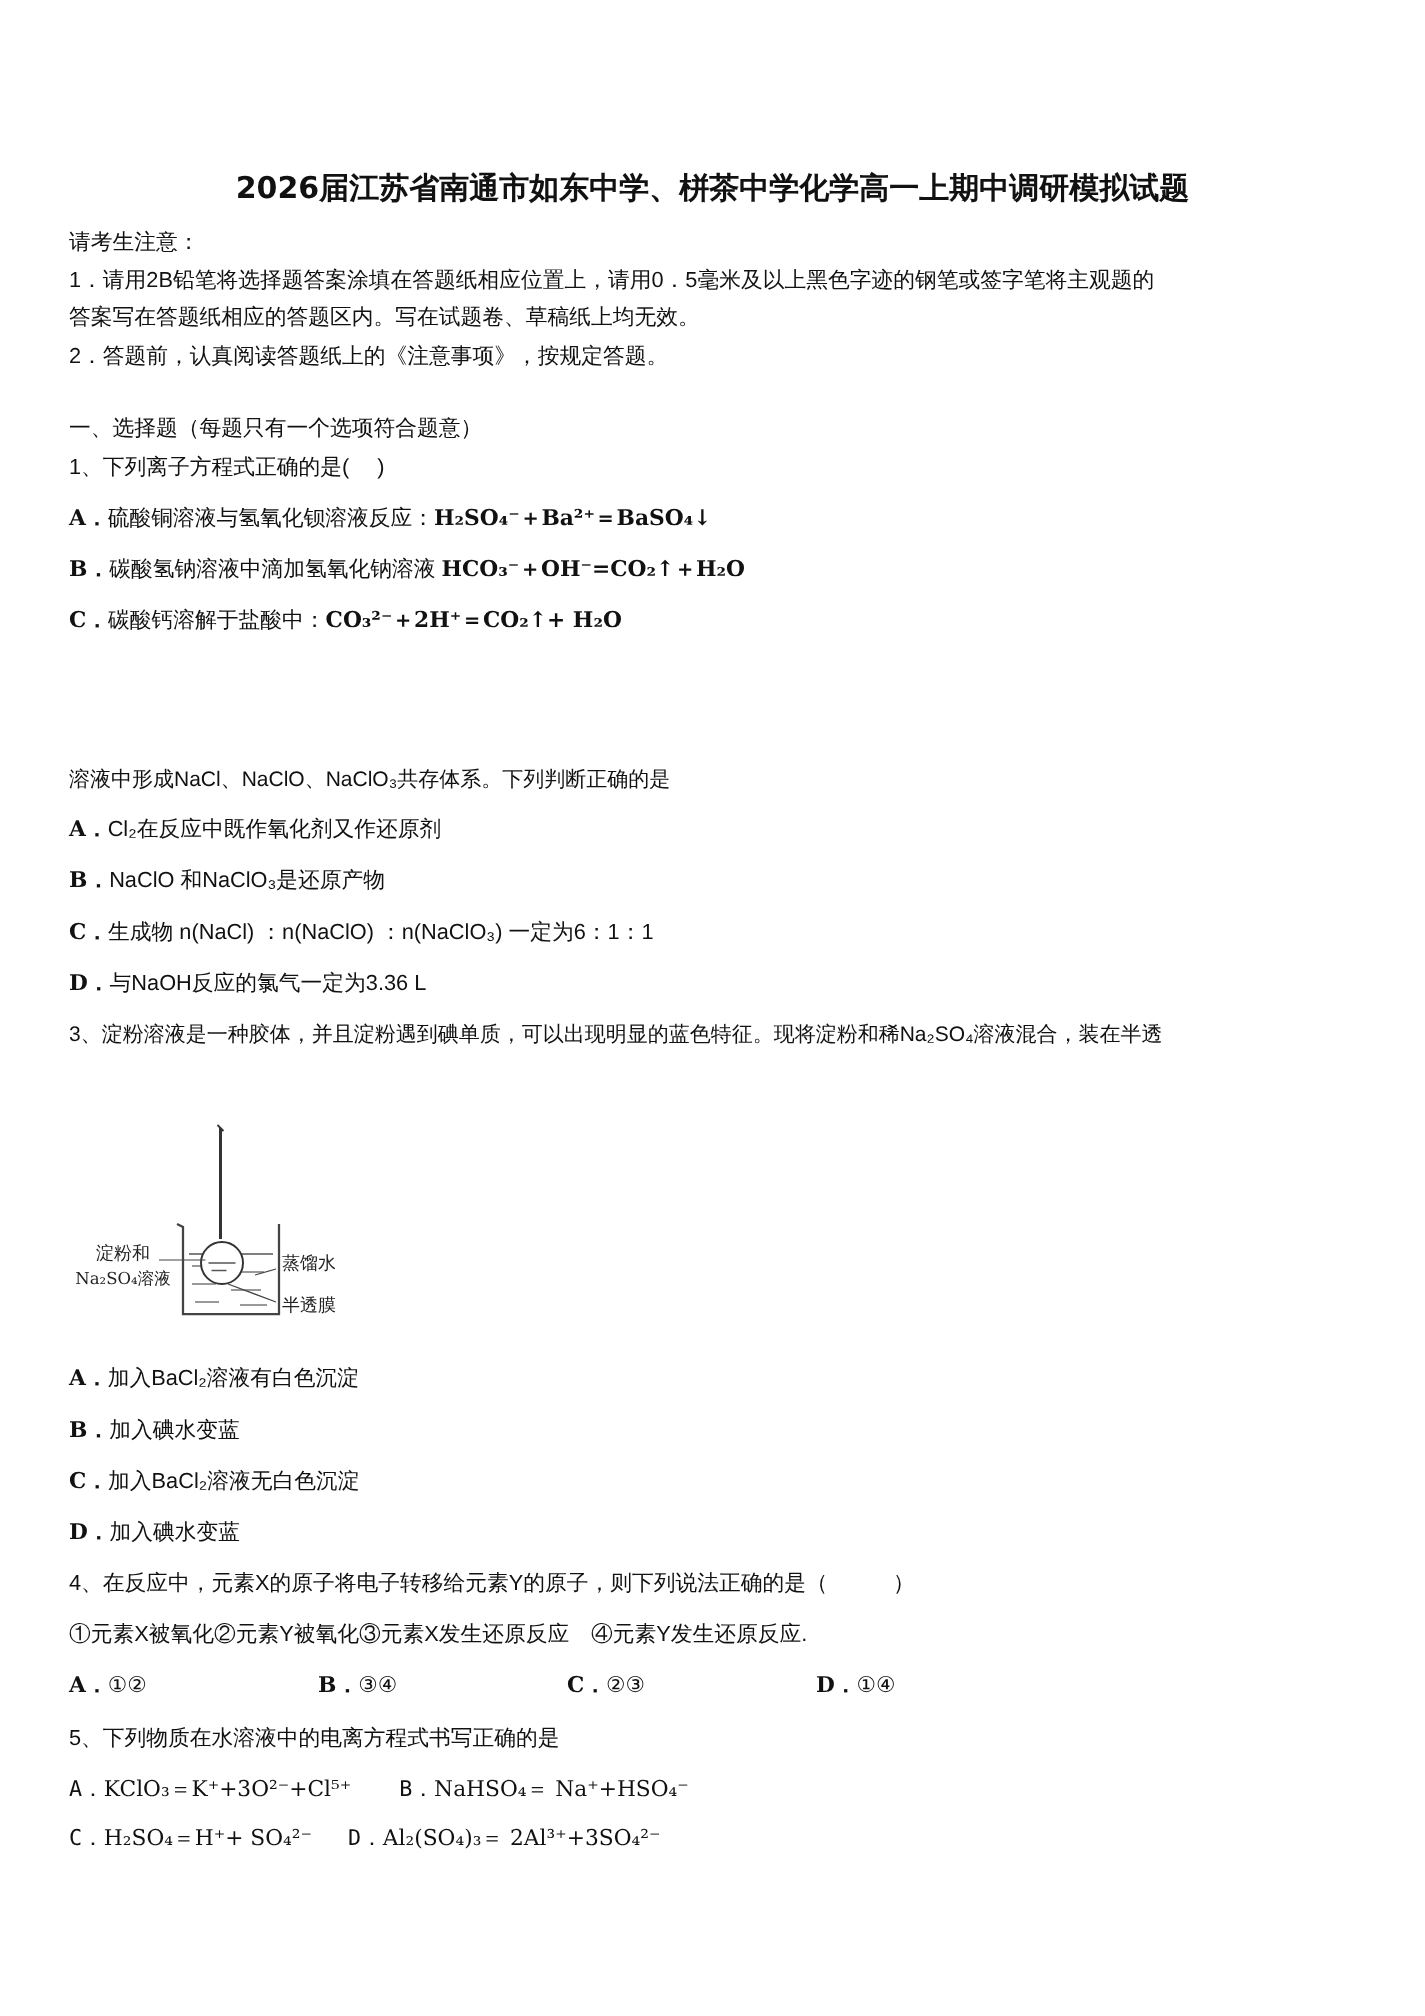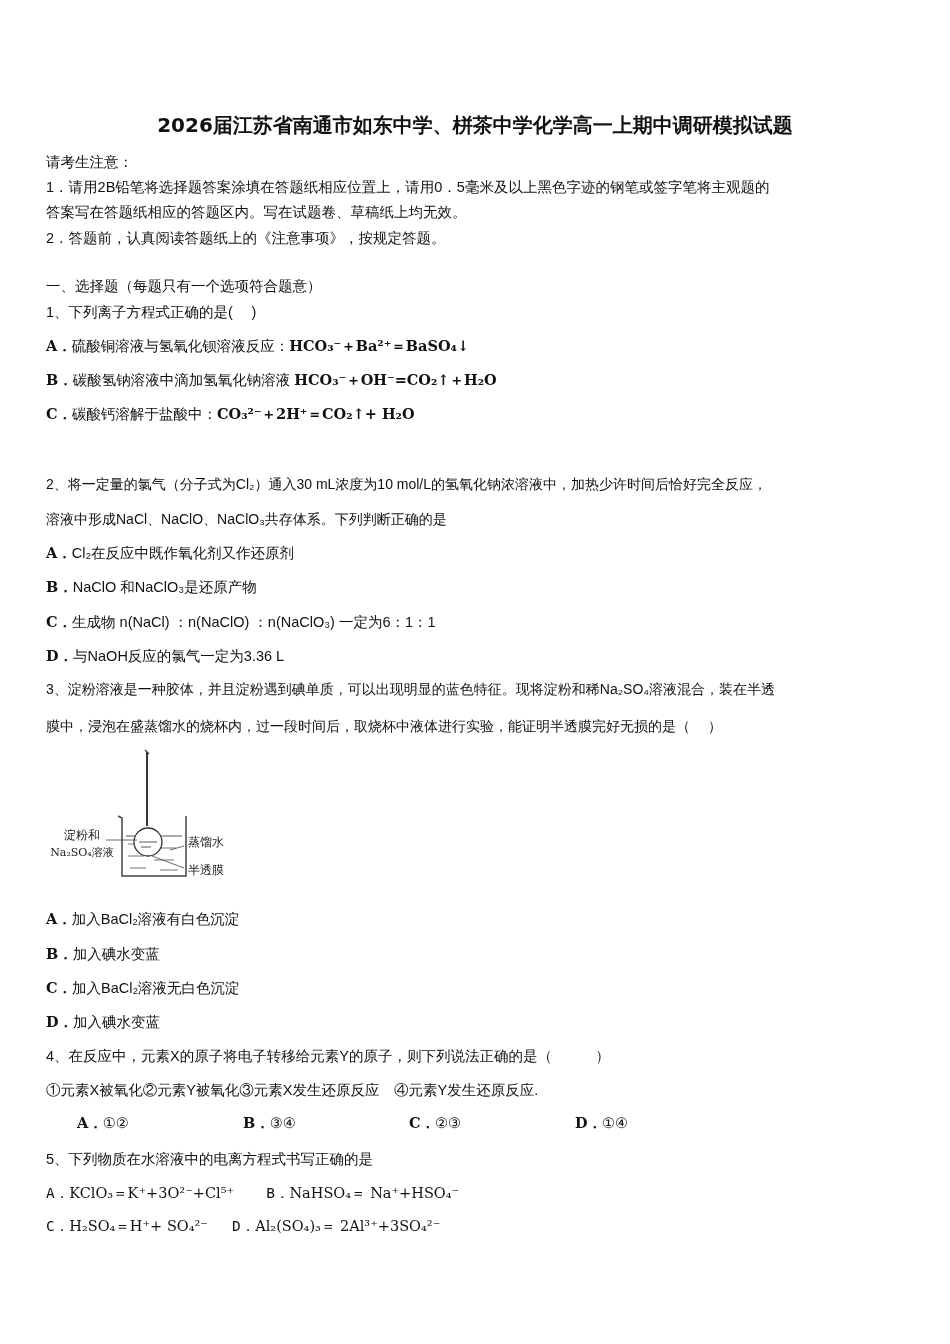--- a/index.html
+++ b/index.html
@@ -34,46 +34,44 @@
 
   <div class="line sans" style="top:152px;">请考生注意：</div>
   <div class="line sans" style="top:177px;">1．请用2B铅笔将选择题答案涂填在答题纸相应位置上，请用0．5毫米及以上黑色字迹的钢笔或签字笔将主观题的</div>
   <div class="line sans" style="top:202px;">答案写在答题纸相应的答题区内。写在试题卷、草稿纸上均无效。</div>
   <div class="line sans" style="top:228px;">2．答题前，认真阅读答题纸上的《注意事项》，按规定答题。</div>
 
   <div class="line sans" style="top:276px;">一、选择题（每题只有一个选项符合题意）</div>
 
   <div class="line sans" style="top:302px;">1、下列离子方程式正确的是(　 )</div>
   <div class="line" style="top:336px;">
-    <span class="opt-label">A．</span><span class="sans">硫酸铜溶液与氢氧化钡溶液反应：</span><span class="bold">HCO₃⁻＋Ba²⁺＝BaSO₄↓</span>
+    <span class="opt-label">A．</span><span class="sans">硫酸铜溶液与氢氧化钡溶液反应：</span><span class="bold">H₂SO₄⁻＋Ba²⁺＝BaSO₄↓</span>
   </div>
   <div class="line" style="top:370px;">
     <span class="opt-label">B．</span><span class="sans">碳酸氢钠溶液中滴加氢氧化钠溶液 </span><span class="bold">HCO₃⁻＋OH⁻=CO₂↑＋H₂O</span>
   </div>
   <div class="line" style="top:404px;">
     <span class="opt-label">C．</span><span class="sans">碳酸钙溶解于盐酸中：</span><span class="bold">CO₃²⁻＋2H⁺＝CO₂↑+ H₂O</span>
   </div>
 
-  <div class="line sans" style="top:474px; font-size:14px;">2、将一定量的氯气（分子式为Cl₂）通入30 mL浓度为10 mol/L的氢氧化钠浓溶液中，加热少许时间后恰好完全反应，</div>
   <div class="line sans" style="top:509px; font-size:14px;">溶液中形成NaCl、NaClO、NaClO₃共存体系。下列判断正确的是</div>
   <div class="line" style="top:543px;">
     <span class="opt-label">A．</span><span class="sans">Cl₂在反应中既作氧化剂又作还原剂</span>
   </div>
   <div class="line" style="top:577px;">
     <span class="opt-label">B．</span><span class="sans">NaClO 和NaClO₃是还原产物</span>
   </div>
   <div class="line" style="top:612px;">
     <span class="opt-label">C．</span><span class="sans">生成物 n(NaCl) ：n(NaClO) ：n(NaClO₃) 一定为6：1：1</span>
   </div>
   <div class="line" style="top:646px;">
     <span class="opt-label">D．</span><span class="sans">与NaOH反应的氯气一定为3.36 L</span>
   </div>
 
   <div class="line sans" style="top:679px; font-size:14px;">3、淀粉溶液是一种胶体，并且淀粉遇到碘单质，可以出现明显的蓝色特征。现将淀粉和稀Na₂SO₄溶液混合，装在半透</div>
-  <div class="line sans" style="top:716px; font-size:14px;">膜中，浸泡在盛蒸馏水的烧杯内，过一段时间后，取烧杯中液体进行实验，能证明半透膜完好无损的是（　 ）</div>
 
   <div class="diagram">
     <svg width="196" height="136" viewBox="0 0 196 136">
 
       <line x1="103" y1="4" x2="103" y2="78" stroke="#333" stroke-width="2"></line>
       <line x1="101" y1="2" x2="105" y2="6" stroke="#333" stroke-width="1.2"></line>
 
       <path d="M74 68 L78 70 L78 128 L142 128 L142 68" fill="none" stroke="#444" stroke-width="1.5"></path>
 
       <line x1="82" y1="88" x2="138" y2="88" stroke="#555" stroke-width="1"></line>
@@ -107,21 +105,21 @@
   </div>
   <div class="line" style="top:978px;">
     <span class="opt-label">C．</span><span class="sans">加入BaCl₂溶液无白色沉淀</span>
   </div>
   <div class="line" style="top:1012px;">
     <span class="opt-label">D．</span><span class="sans">加入碘水变蓝</span>
   </div>
 
   <div class="line sans" style="top:1046px;">4、在反应中，元素X的原子将电子转移给元素Y的原子，则下列说法正确的是（　　　）</div>
   <div class="line sans" style="top:1080px;">①元素X被氧化②元素Y被氧化③元素X发生还原反应　④元素Y发生还原反应.</div>
-  <div class="row-options" style="top:1114px;margin-left:31px;">
+  <div class="row-options" style="top:1114px;">
     <span class="opt"><span class="opt-label">A．</span><span>①②</span></span><span class="opt"><span class="opt-label">B．</span><span>③④</span></span><span class="opt"><span class="opt-label">C．</span><span>②③</span></span><span class="opt"><span class="opt-label">D．</span><span>①④</span></span>
   </div>
 
   <div class="line sans" style="top:1149px;">5、下列物质在水溶液中的电离方程式书写正确的是</div>
   <div class="line" style="top:1183px;">
     <span class="mono">A．</span><span>KClO₃＝K⁺+3O²⁻+Cl⁵⁺</span><span style="display:inline-block;width:32px;"></span><span class="mono">B．</span><span>NaHSO₄＝ Na⁺+HSO₄⁻</span>
   </div>
   <div class="line" style="top:1216px;">
     <span class="mono">C．</span><span>H₂SO₄＝H⁺+ SO₄²⁻</span><span style="display:inline-block;width:24px;"></span><span class="mono">D．</span><span>Al₂(SO₄)₃＝ 2Al³⁺+3SO₄²⁻</span>
   </div>

